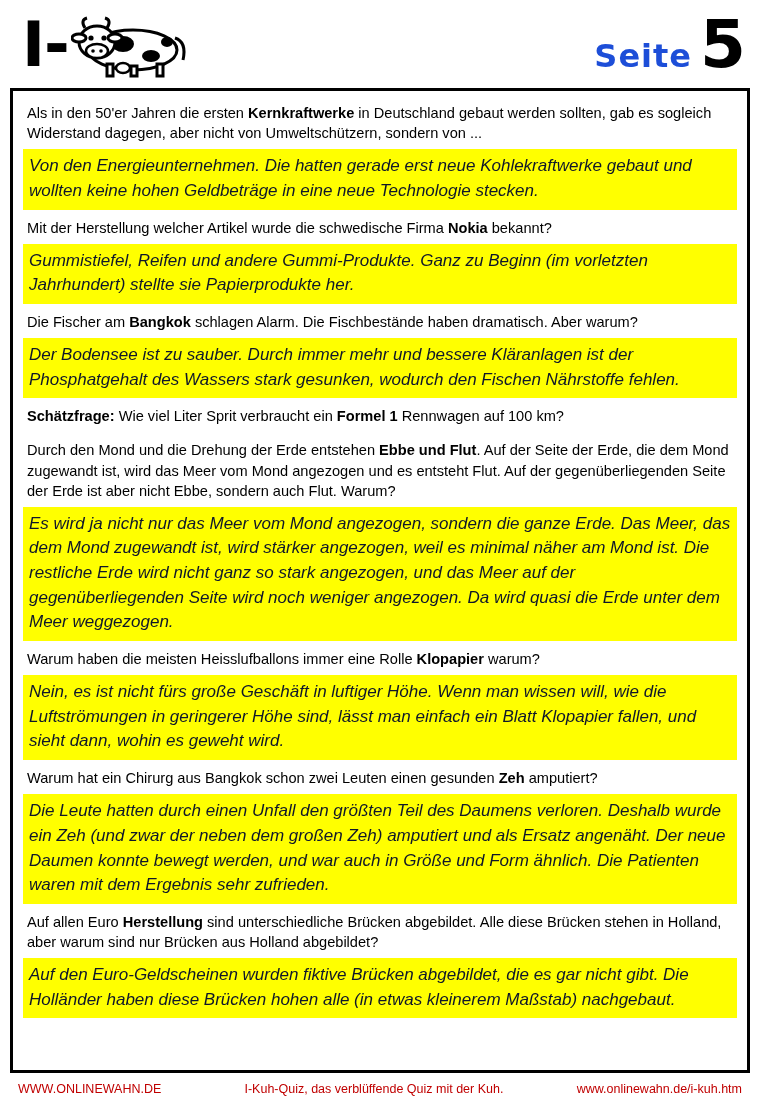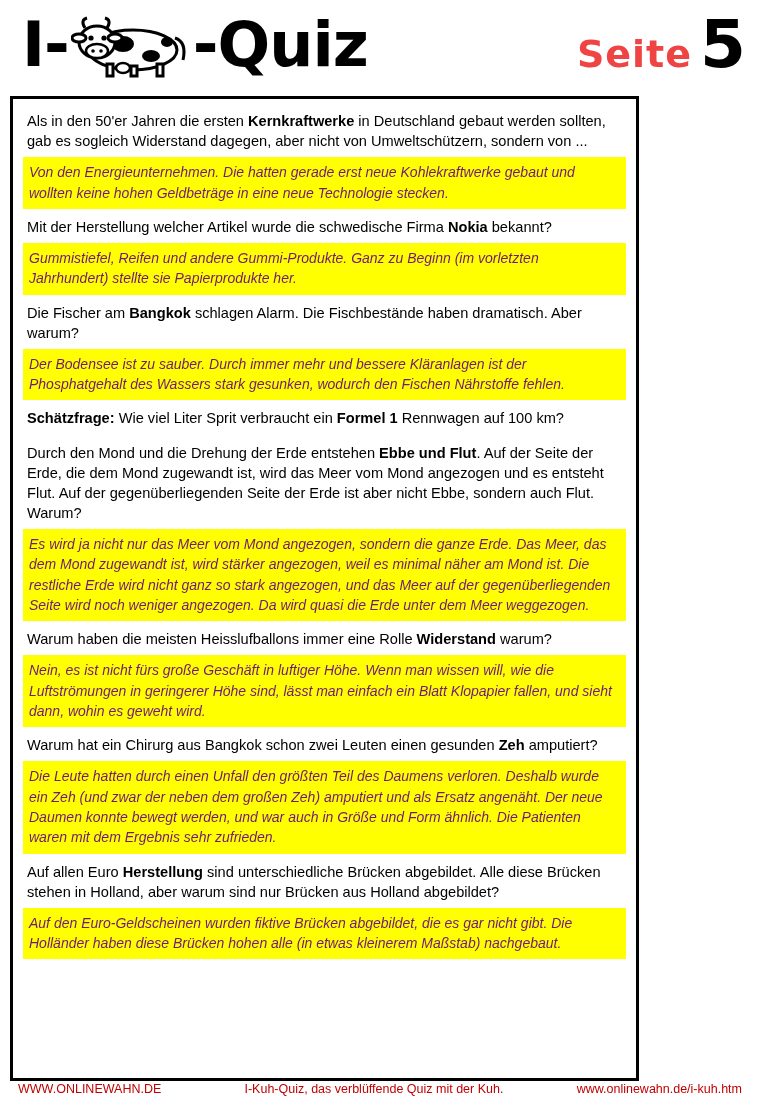--- a/index.html
+++ b/index.html
@@ -48,38 +48,38 @@
     height: 66px;
     margin: 0 2px;
   }
   .cow svg { display: block; }
   .page-label {
     display: flex;
     align-items: baseline;
     font-family: "DejaVu Sans", sans-serif;
   }
   .page-word {
-    font-size: 38px;
+    font-size: 32px;
     font-weight: bold;
     letter-spacing: 1px;
-    color: #ef4444;
+    color: #1d4ed8;
   }
   .page-num {
     font-size: 66px;
     font-weight: bold;
     margin-left: 8px;
     line-height: 1;
     color: #000;
   }
   
   .quiz-frame {
     position: absolute;
     left: 10px;
-    top: 96px;
-    width: 629px;
+    top: 88px;
+    width: 740px;
     height: 985px;
     border: 3px solid #000;
     box-sizing: border-box;
     background: #fff;
     padding: 10px 10px 8px 10px;
     overflow: hidden;
   }
   .qa-block {
     margin-bottom: 6px;
   }
@@ -88,23 +88,23 @@
     line-height: 1.38;
     color: #000;
     padding: 2px 4px 6px 4px;
   }
   .question b {
     font-weight: bold;
   }
   .answer {
     background: #ffff00;
     font-style: italic;
-    font-size: 14px;
+    font-size: 17px;
     line-height: 1.45;
-    color: #701a75;
+    color: #0f172a;
     padding: 5px 6px 6px 6px;
   }
   
   .footer {
     position: absolute;
     left: 0;
     top: 1082px;
     width: 760px;
     padding: 0 18px;
     box-sizing: border-box;
@@ -159,21 +159,20 @@
           <circle cx="20" cy="26" r="2.6" fill="#000"></circle>
           <circle cx="33" cy="26" r="2.6" fill="#000"></circle>
 
           <ellipse cx="26" cy="39" rx="11" ry="7" fill="#ffffff" stroke="#000" stroke-width="2.5"></ellipse>
           <circle cx="22" cy="39" r="1.8" fill="#000"></circle>
           <circle cx="30" cy="39" r="1.8" fill="#000"></circle>
 
           <ellipse cx="52" cy="56" rx="7" ry="5" fill="#fff" stroke="#000" stroke-width="2.5"></ellipse>
         </svg>
       </span>
-      <span class="title-text">-Quiz</span>
     </div>
     <div class="page-label">
       <span class="page-word">Seite</span>
       <span class="page-num">5</span>
     </div>
   </div>
 
   <div class="quiz-frame" id="quiz-list">
       <div class="qa-block">
         <div class="question"><span>Als in den 50'er Jahren die ersten </span><b>Kernkraftwerke</b><span> in Deutschland gebaut werden sollten, gab es sogleich Widerstand dagegen, aber nicht von Umweltschützern, sondern von ...</span></div>
@@ -188,21 +187,21 @@
         <div class="answer">Der Bodensee ist zu sauber. Durch immer mehr und bessere Kläranlagen ist der Phosphatgehalt des Wassers stark gesunken, wodurch den Fischen Nährstoffe fehlen.</div>
       </div>
       <div class="qa-block">
         <div class="question"><b>Schätzfrage:</b><span> Wie viel Liter Sprit verbraucht ein </span><b>Formel 1</b><span> Rennwagen auf 100 km?</span></div>
       </div>
       <div class="qa-block">
         <div class="question"><span>Durch den Mond und die Drehung der Erde entstehen </span><b>Ebbe und Flut</b><span>. Auf der Seite der Erde, die dem Mond zugewandt ist, wird das Meer vom Mond angezogen und es entsteht Flut. Auf der gegenüberliegenden Seite der Erde ist aber nicht Ebbe, sondern auch Flut. Warum?</span></div>
         <div class="answer">Es wird ja nicht nur das Meer vom Mond angezogen, sondern die ganze Erde. Das Meer, das dem Mond zugewandt ist, wird stärker angezogen, weil es minimal näher am Mond ist. Die restliche Erde wird nicht ganz so stark angezogen, und das Meer auf der gegenüberliegenden Seite wird noch weniger angezogen. Da wird quasi die Erde unter dem Meer weggezogen.</div>
       </div>
       <div class="qa-block">
-        <div class="question"><span>Warum haben die meisten Heisslufballons immer eine Rolle </span><b>Widerstand</b><span> warum?</span></div>
+        <div class="question"><span>Warum haben die meisten Heisslufballons immer eine Rolle </span><b>Klopapier</b><span> warum?</span></div>
         <div class="answer">Nein, es ist nicht fürs große Geschäft in luftiger Höhe. Wenn man wissen will, wie die Luftströmungen in geringerer Höhe sind, lässt man einfach ein Blatt Klopapier fallen, und sieht dann, wohin es geweht wird.</div>
       </div>
       <div class="qa-block">
         <div class="question"><span>Warum hat ein Chirurg aus Bangkok schon zwei Leuten einen gesunden </span><b>Zeh</b><span> amputiert?</span></div>
         <div class="answer">Die Leute hatten durch einen Unfall den größten Teil des Daumens verloren. Deshalb wurde ein Zeh (und zwar der neben dem großen Zeh) amputiert und als Ersatz angenäht. Der neue Daumen konnte bewegt werden, und war auch in Größe und Form ähnlich. Die Patienten waren mit dem Ergebnis sehr zufrieden.</div>
       </div>
       <div class="qa-block">
         <div class="question"><span>Auf allen Euro </span><b>Herstellung</b><span> sind unterschiedliche Brücken abgebildet. Alle diese Brücken stehen in Holland, aber warum sind nur Brücken aus Holland abgebildet?</span></div>
         <div class="answer">Auf den Euro-Geldscheinen wurden fiktive Brücken abgebildet, die es gar nicht gibt. Die Holländer haben diese Brücken hohen alle (in etwas kleinerem Maßstab) nachgebaut.</div>
       </div>

